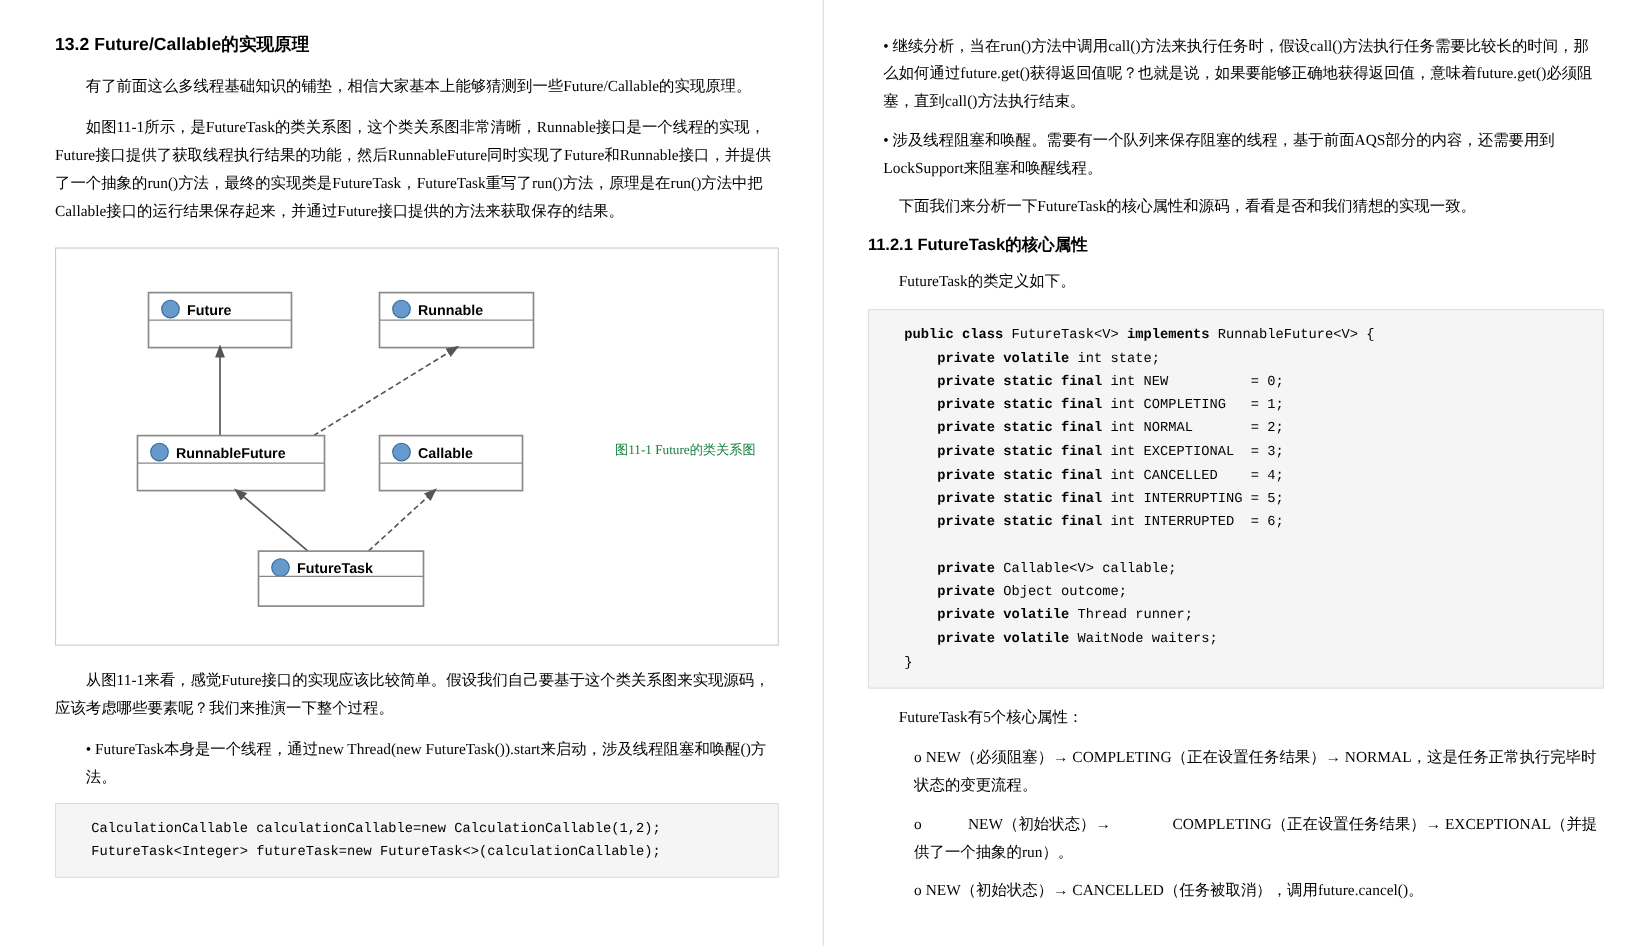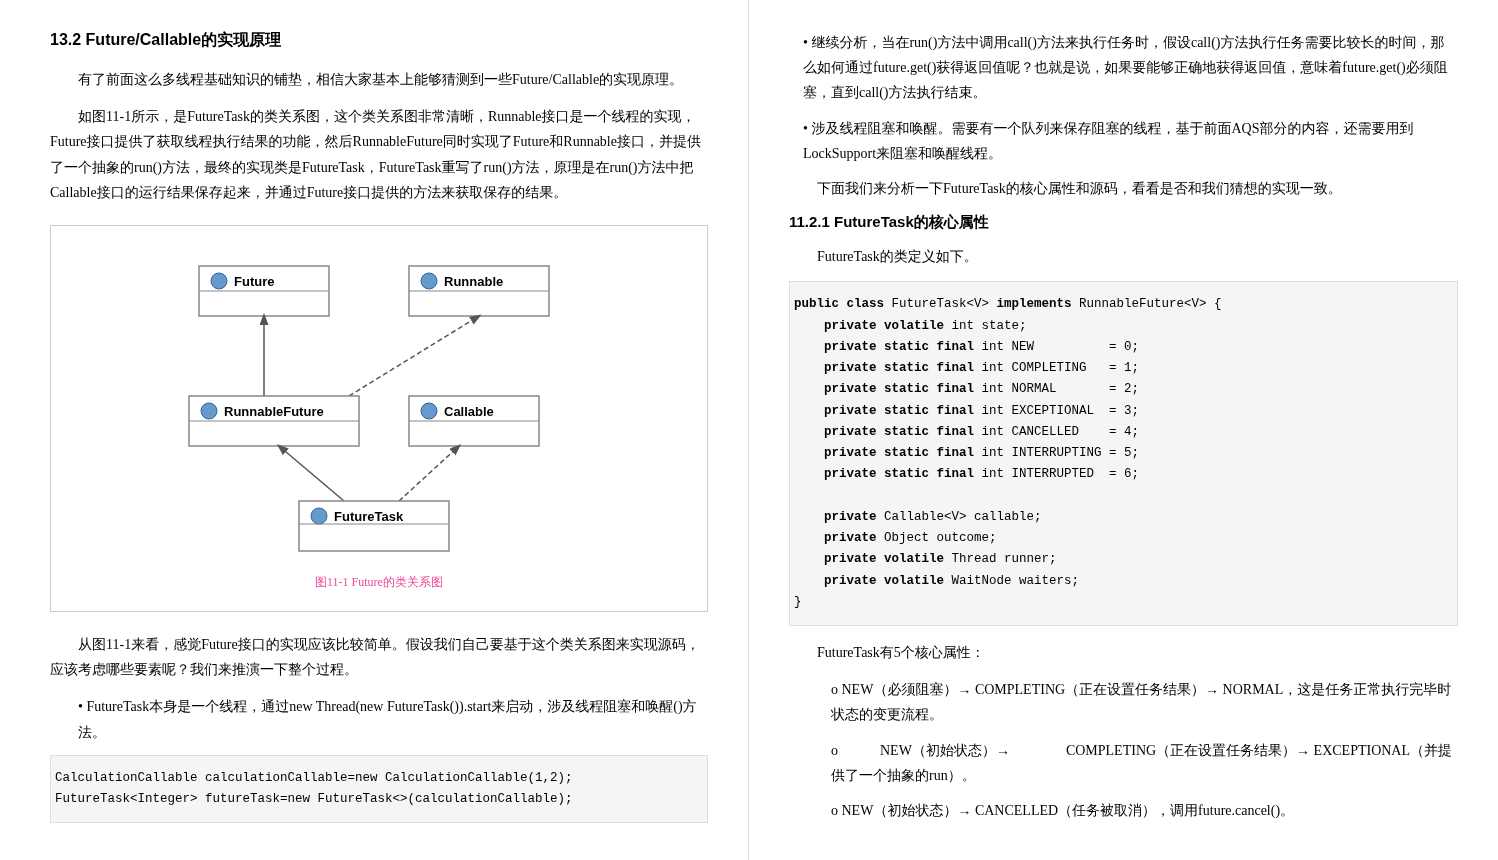--- a/index.html
+++ b/index.html
@@ -50,38 +50,38 @@
     }
     .indent-1 {
       margin-left: 2em;
     }
     .indent-2 {
       margin-left: 3em;
     }
     
     .diagram-container {
       display: flex;
-      flex-direction: column;
+      flex-direction: row;
       align-items: center;
       margin: 20px 0;
       border: 1px solid #ccc;
       padding: 20px;
       background: #fff;
     }
     .diagram-caption {
       text-align: left;
       font-size: 12px;
-      color: #ec4899;
+      color: #15803d;
       margin-top: 8px;
     }
     
     .code-block {
       background: #f5f5f5;
       border: 1px solid #ddd;
-      padding: 12px 4px;
+      padding: 12px 32px;
       font-family: "Courier New", Courier, monospace;
       font-size: 12.5px;
       line-height: 1.7;
       margin-bottom: 14px;
       white-space: pre;
     }
     .kw { font-weight: bold; }
     
     .uml-svg {
       display: block;

